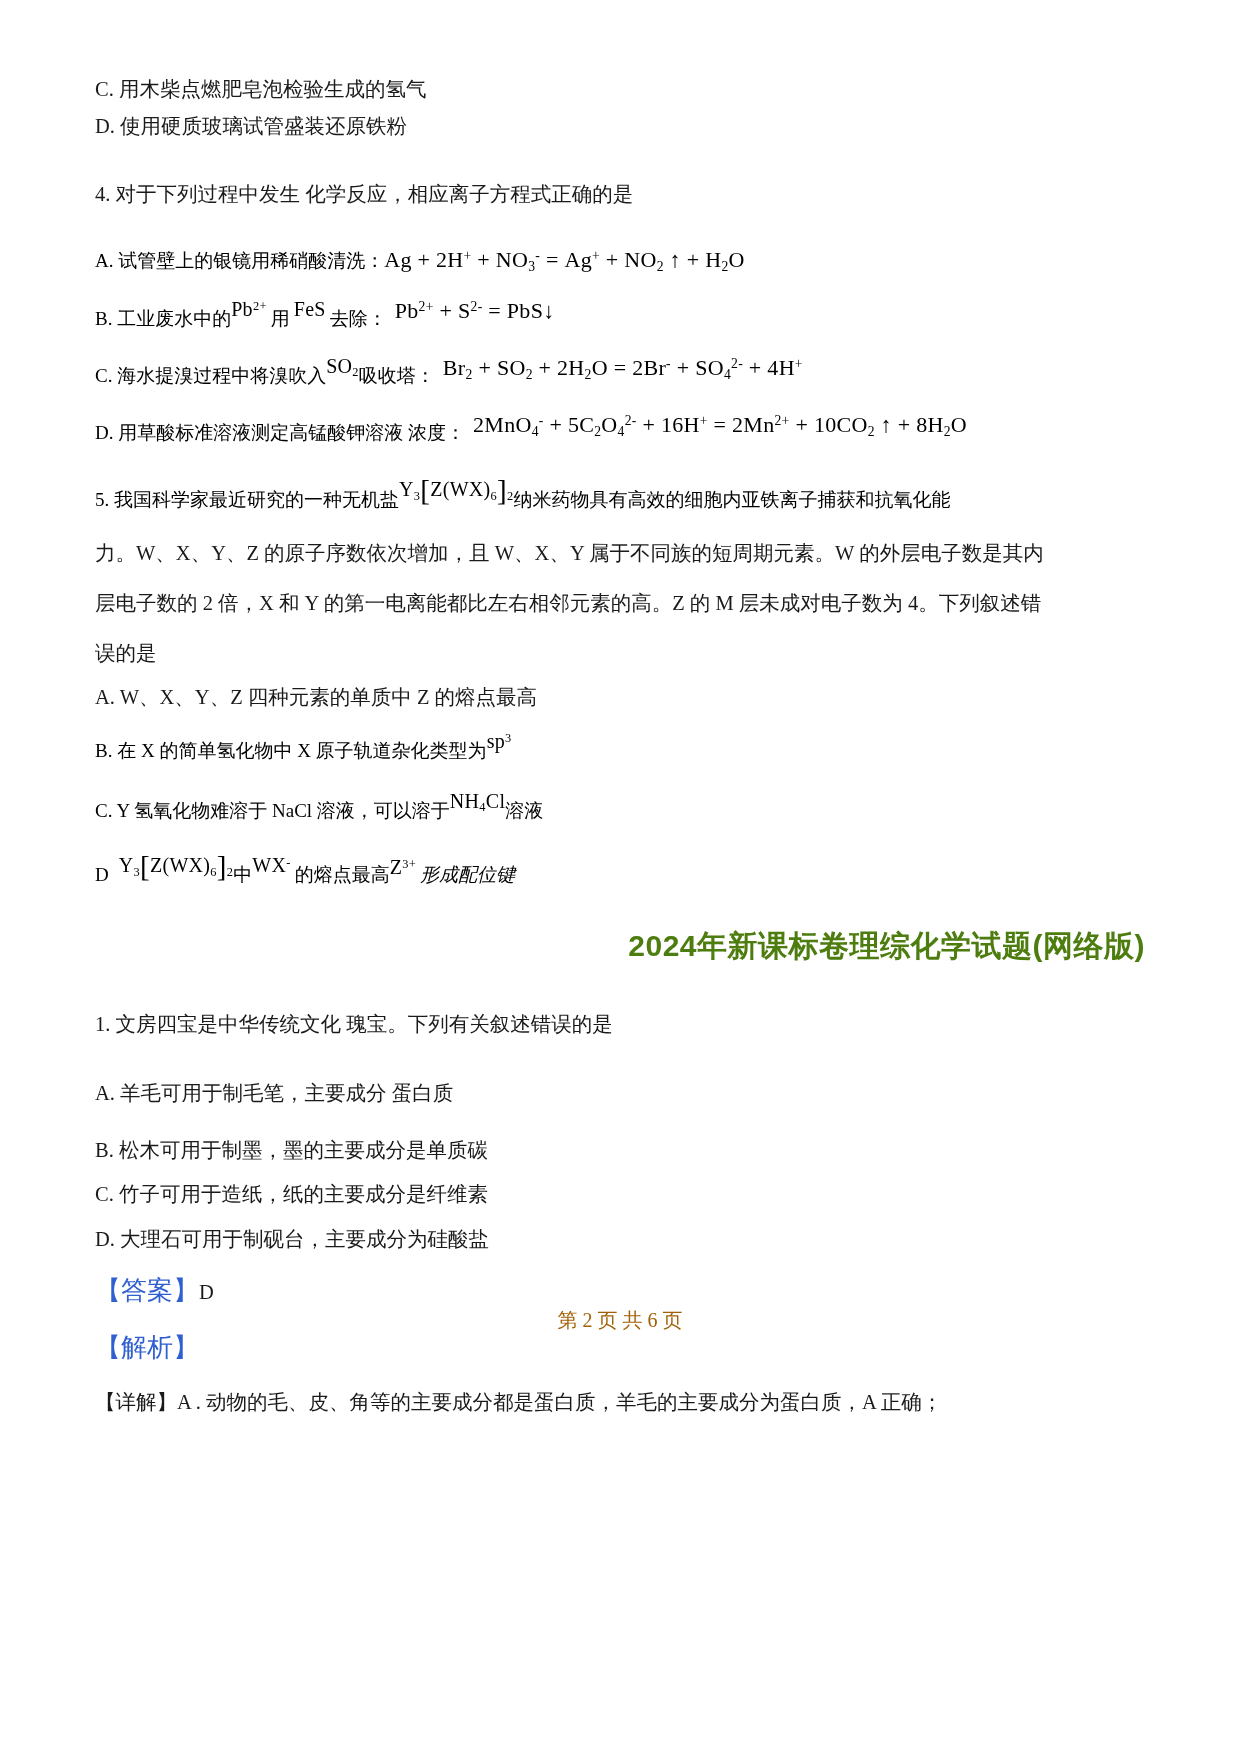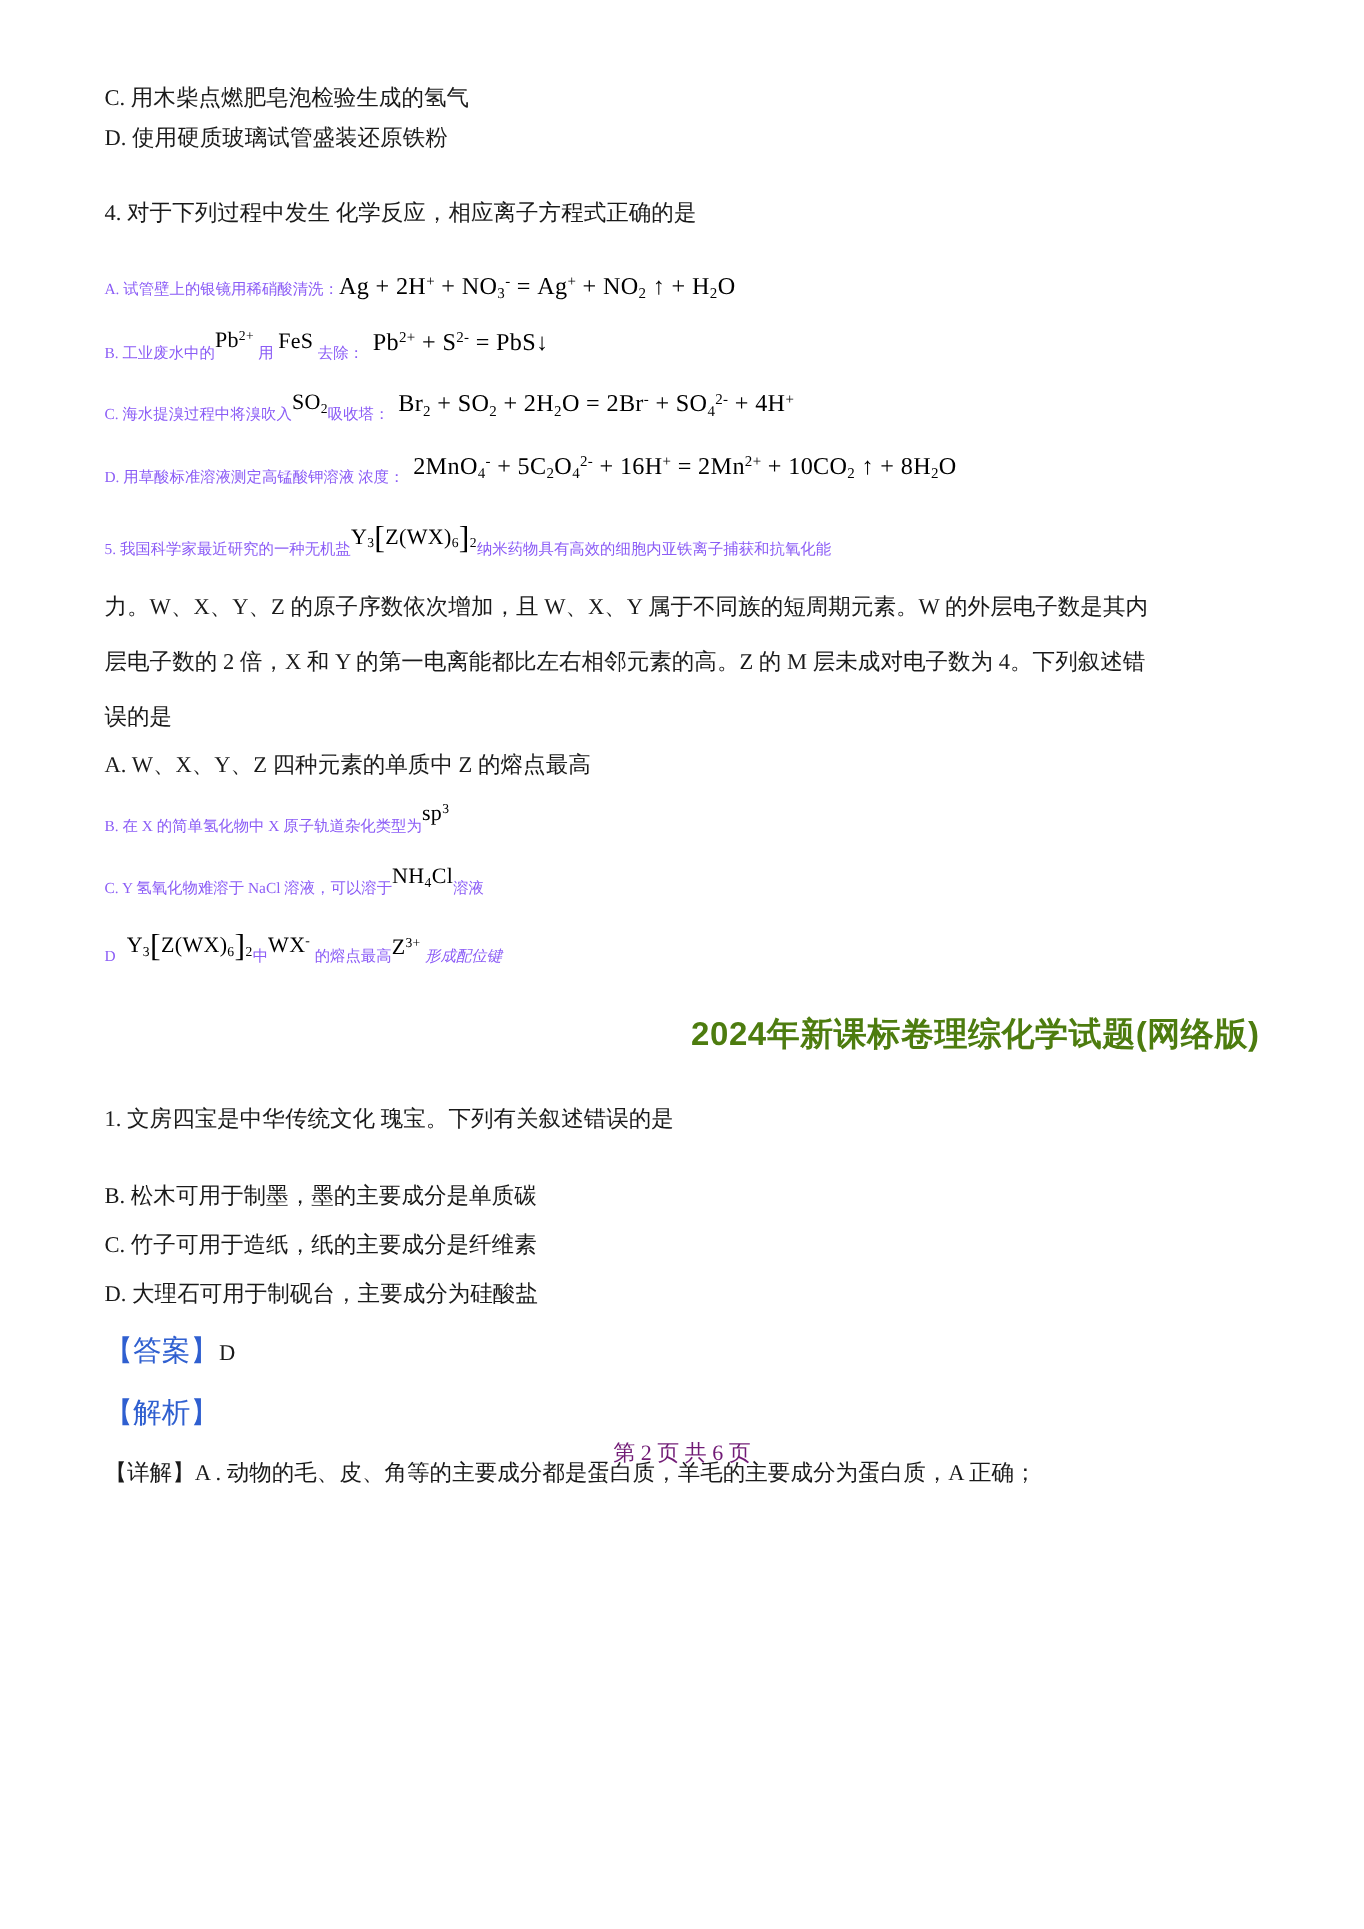--- a/index.html
+++ b/index.html
@@ -67,21 +67,21 @@
     vertical-align: -0.13em;
     font-weight: 300;
   }
 
   
   .mixrow {
     display: flex;
     align-items: baseline;
     white-space: nowrap;
   }
-  .mixrow .cn { font-size: 14px; color: #8b5cf6; }
+  .mixrow .cn { font-size: 19px; color: #000000; }
 
   .title {
     text-align: right;
     font-family: "Liberation Sans", "DejaVu Sans", sans-serif;
     font-weight: bold;
     font-size: 30px;
     letter-spacing: 0.5px;
     color: #4d7c0f;
     margin: 34px 0 0 0;
   }
@@ -95,21 +95,21 @@
     font-size: 20.5px;
   }
 
   .footer {
     position: absolute;
     left: 0;
     right: 0;
     bottom: 56px;
     text-align: center;
     font-size: 20px;
-    color: #701a75;
+    color: #a16207;
     font-family: "Liberation Serif", "DejaVu Serif", serif;
   }
 </style>
 </head>
 <body>
 
 <div class="page">
 
   <div class="line opt-tight">C. 用木柴点燃肥皂泡检验生成的氢气</div>
   <div class="line" style="margin-bottom:42px;">D. 使用硬质玻璃试管盛装还原铁粉</div>
@@ -180,20 +180,21 @@
     <span class="cn" style="margin-left:4px;">的熔点最高</span>
     <span class="mf mf-sm raise-sm">Z<sup>3+</sup></span>
     <span class="cn" style="margin-left:4px;font-style:italic;">形成配位键</span>
   </div>
 
   <div class="title">2024年新课标卷理综化学试题(网络版)</div>
 
   <div class="spacer-lg"></div>
 
   <div class="qline" style="margin-bottom:42px;">1. 文房四宝是中华传统文化   瑰宝。下列有关叙述错误的是</div>
+  <div class="line" style="margin-bottom:34px;">A. 羊毛可用于制毛笔，主要成分    蛋白质</div>
   <div class="line" style="margin-bottom:22px;">B. 松木可用于制墨，墨的主要成分是单质碳</div>
   <div class="line" style="margin-bottom:22px;">C. 竹子可用于造纸，纸的主要成分是纤维素</div>
   <div class="line" style="margin-bottom:22px;">D. 大理石可用于制砚台，主要成分为硅酸盐</div>
 
   <div style="margin-bottom:22px;">
     <span class="ans-label">【答案】</span><span class="ans-val">D</span>
   </div>
 
   <div style="margin-bottom:22px;">
     <span class="ans-label">【解析】</span>

